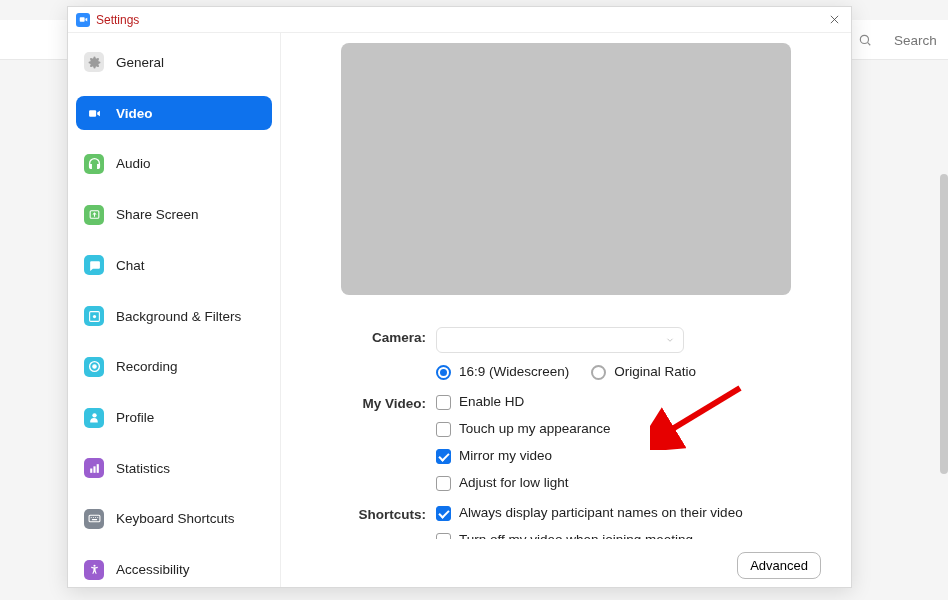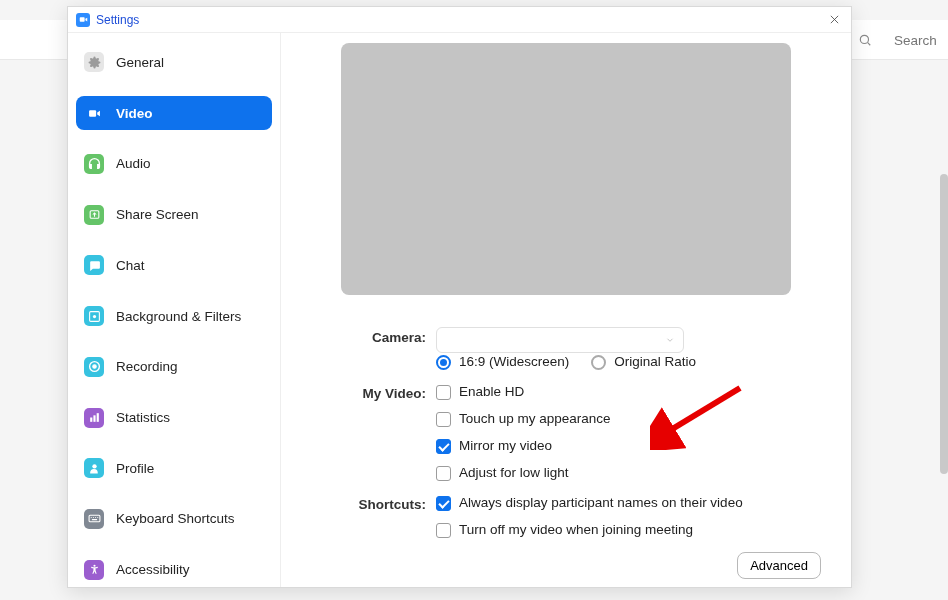--- a/index.html
+++ b/index.html
@@ -44,21 +44,21 @@
       height: 26px;
       display: flex; align-items: center;
       padding: 0 8px;
       border-bottom: 1px solid #eee;
       gap: 6px;
     }
     .app-icon {
       width: 14px; height: 14px; border-radius: 3px; background: #2d8cff;
       display: flex; align-items: center; justify-content: center;
     }
-    .title-text { font-size: 12px; color: #1d4ed8; }
+    .title-text { font-size: 12px; color: #b91c1c; }
     .close-btn {
       margin-left: auto; width: 18px; height: 18px; display: flex; align-items: center; justify-content: center;
       cursor: pointer; color: #444;
     }
     .window-body { flex: 1; display: flex; overflow: hidden; }
     .sidebar {
       width: 213px; border-right: 1px solid #eee; padding: 12px 8px 0 8px;
       display: flex; flex-direction: column; gap: 16px; overflow: hidden;
     }
     .sidebar-item {
@@ -95,21 +95,21 @@
     }
     .form-label {
       width: 145px; flex-shrink: 0; text-align: right; font-weight: 600; color: #333; padding-top: 3px;
     }
     .form-control { flex: 1; }
     .dropdown {
       width: 248px; height: 26px; border: 1px solid #e0e0e0; border-radius: 6px; background: #fff;
       display: flex; align-items: center; justify-content: flex-end; padding: 0 8px; cursor: pointer;
     }
     .chev { color: #bbb; }
-    .radio-row { display: flex; gap: 22px; margin-top: 0; }
+    .radio-row { display: flex; gap: 22px; margin-top: 10px; }
     .radio-option, .check-option {
       display: flex; align-items: center; gap: 8px; cursor: pointer; line-height: 18px;
     }
     .radio {
       width: 15px; height: 15px; border: 2px solid #aaa; border-radius: 50%; position: relative; flex-shrink: 0;
     }
     .radio.selected { border-color: #0e72ed; }
     .radio.selected::after {
       content: ''; position: absolute; top: 2px; left: 2px; width: 7px; height: 7px; background: #0e72ed; border-radius: 50%;
     }
@@ -225,37 +225,37 @@
         <div class="sidebar-item">
           <span class="icon" style="background: rgb(55, 194, 224); color: rgb(255, 255, 255);">
             <svg width="13" height="13" viewBox="0 0 24 24" fill="none" stroke="currentColor" stroke-width="2.5">
               <circle cx="12" cy="12" r="9"></circle>
               <circle cx="12" cy="12" r="3" fill="currentColor"></circle>
             </svg>
           </span>
           <span>Recording</span>
         </div>
         <div class="sidebar-item">
+          <span class="icon" style="background: rgb(55, 194, 224); color: rgb(255, 255, 255);">
+            <svg width="13" height="13" viewBox="0 0 24 24" fill="currentColor">
+              <circle cx="12" cy="8" r="4"></circle>
+              <path d="M4 21v-1a7 7 0 0114 0v1z"></path>
+            </svg>
+          </span>
+          <span>Profile</span>
+        </div>
+        <div class="sidebar-item">
           <span class="icon" style="background: rgb(155, 94, 207); color: rgb(255, 255, 255);">
             <svg width="13" height="13" viewBox="0 0 24 24" fill="currentColor">
               <rect x="4" y="12" width="4" height="8"></rect>
               <rect x="10" y="8" width="4" height="12"></rect>
               <rect x="16" y="4" width="4" height="16"></rect>
             </svg>
           </span>
           <span>Statistics</span>
-        </div>
-        <div class="sidebar-item">
-          <span class="icon" style="background: rgb(55, 194, 224); color: rgb(255, 255, 255);">
-            <svg width="13" height="13" viewBox="0 0 24 24" fill="currentColor">
-              <circle cx="12" cy="8" r="4"></circle>
-              <path d="M4 21v-1a7 7 0 0114 0v1z"></path>
-            </svg>
-          </span>
-          <span>Profile</span>
         </div>
         <div class="sidebar-item">
           <span class="icon" style="background: rgb(128, 136, 147); color: rgb(255, 255, 255);">
             <svg width="13" height="13" viewBox="0 0 24 24" fill="none" stroke="currentColor" stroke-width="2">
               <rect x="2" y="6" width="20" height="12" rx="2"></rect>
               <line x1="6" y1="10" x2="6" y2="10" stroke-linecap="round" stroke-width="2"></line>
               <line x1="10" y1="10" x2="10" y2="10" stroke-linecap="round" stroke-width="2"></line>
               <line x1="14" y1="10" x2="14" y2="10" stroke-linecap="round" stroke-width="2"></line>
               <line x1="18" y1="10" x2="18" y2="10" stroke-linecap="round" stroke-width="2"></line>
               <line x1="8" y1="14" x2="16" y2="14" stroke-linecap="round" stroke-width="2"></line>

